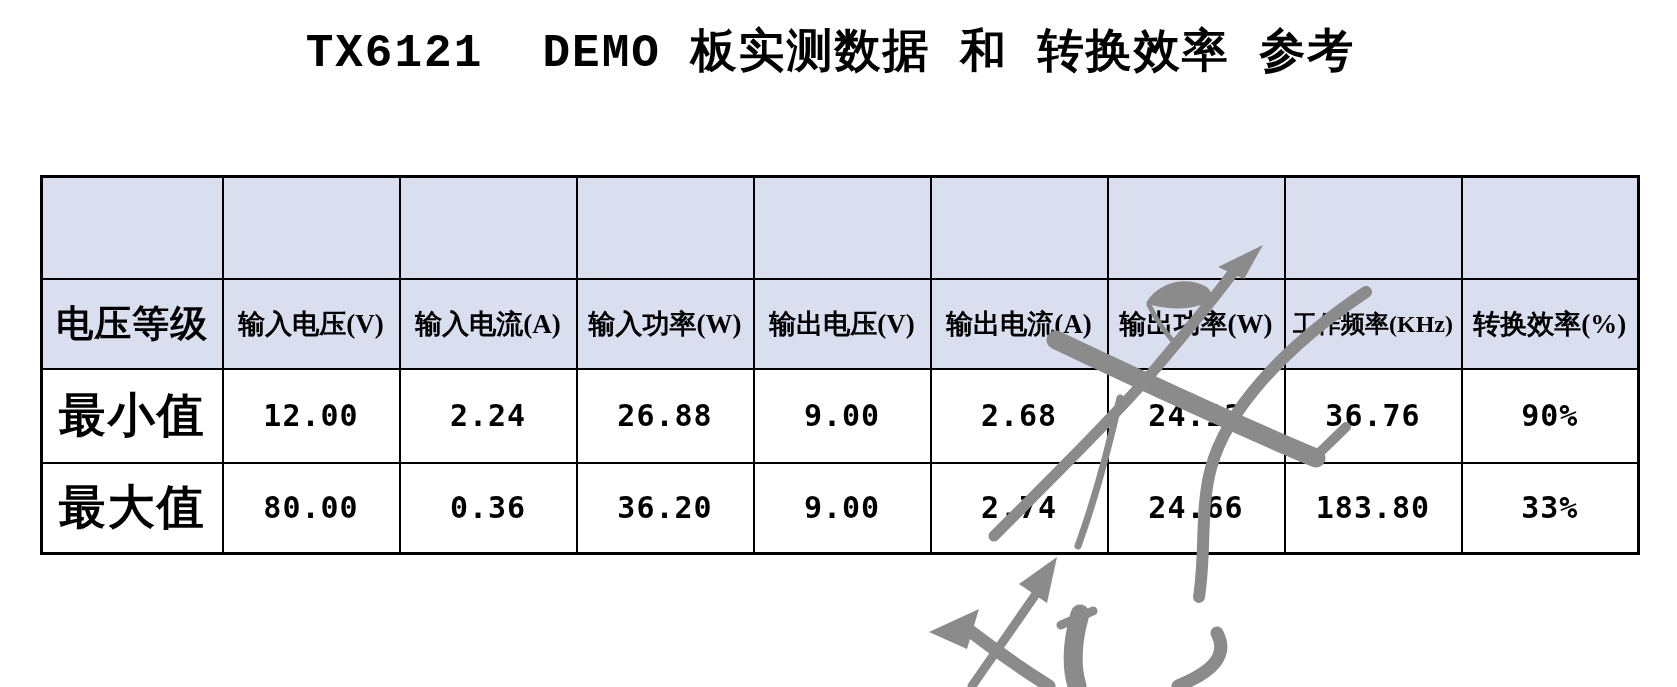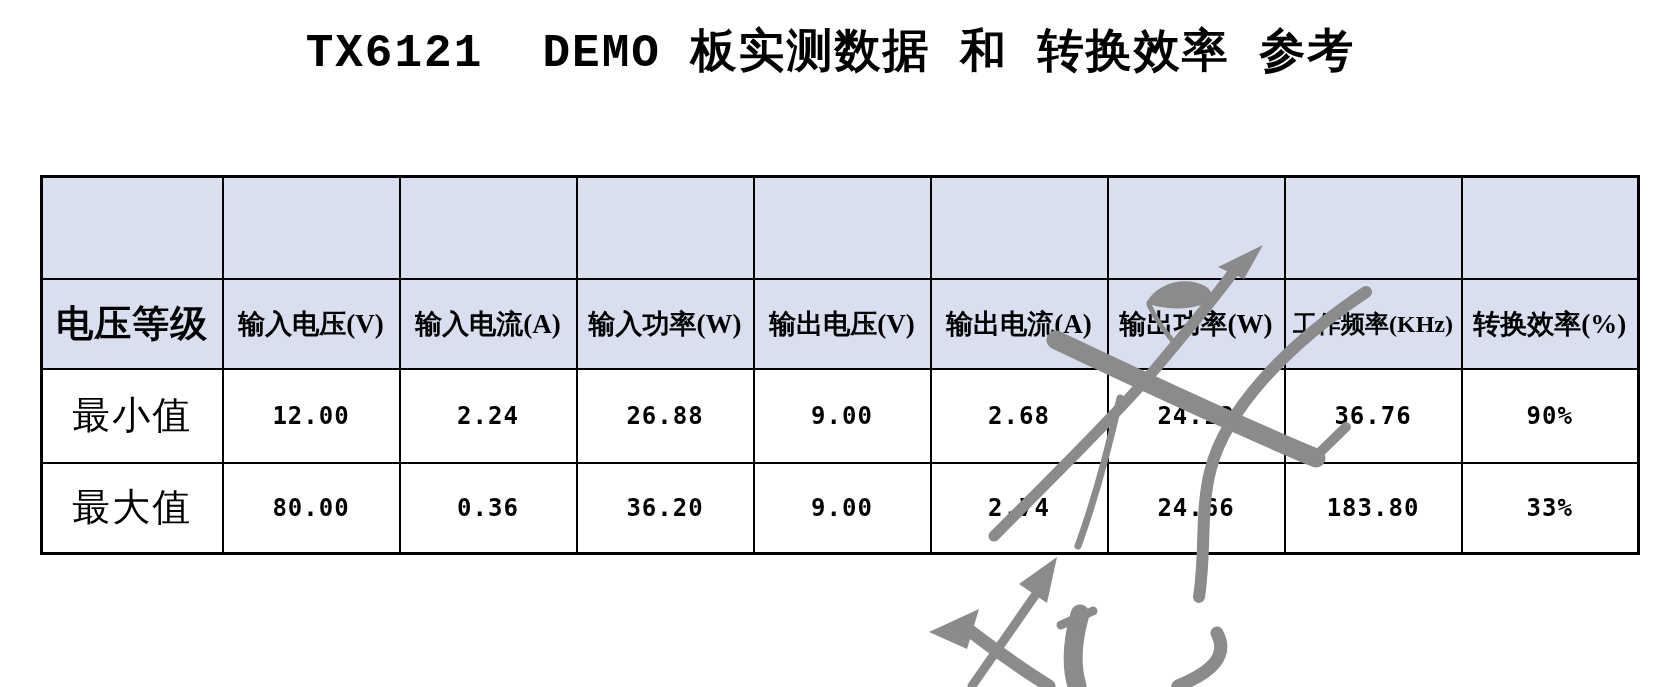--- a/index.html
+++ b/index.html
@@ -30,25 +30,25 @@
   tr.r-d3{height:91px;}
 
   .colhdr{
     font-family:"Liberation Serif","DejaVu Serif",serif;
     font-weight:700;font-size:27px;letter-spacing:0px;
   }
   .colhdr-first{font-size:37px;letter-spacing:1px;}
   .colhdr-khz{font-size:24px;}
   .rowlabel{
     font-family:"Liberation Serif","DejaVu Serif",serif;
-    font-weight:400;font-size:38px;letter-spacing:2px;
+    font-weight:700;font-size:47px;letter-spacing:2px;
   }
   .num{
     font-family:"DejaVu Sans Mono","Liberation Mono",monospace;
-    font-weight:700;font-size:24px;letter-spacing:1px;
+    font-weight:700;font-size:30px;letter-spacing:1px;
   }
 
   svg.watermark{
     position:absolute;left:0;top:0;width:1677px;height:687px;
     pointer-events:none;
   }
 </style>
 </head>
 <body>
 

